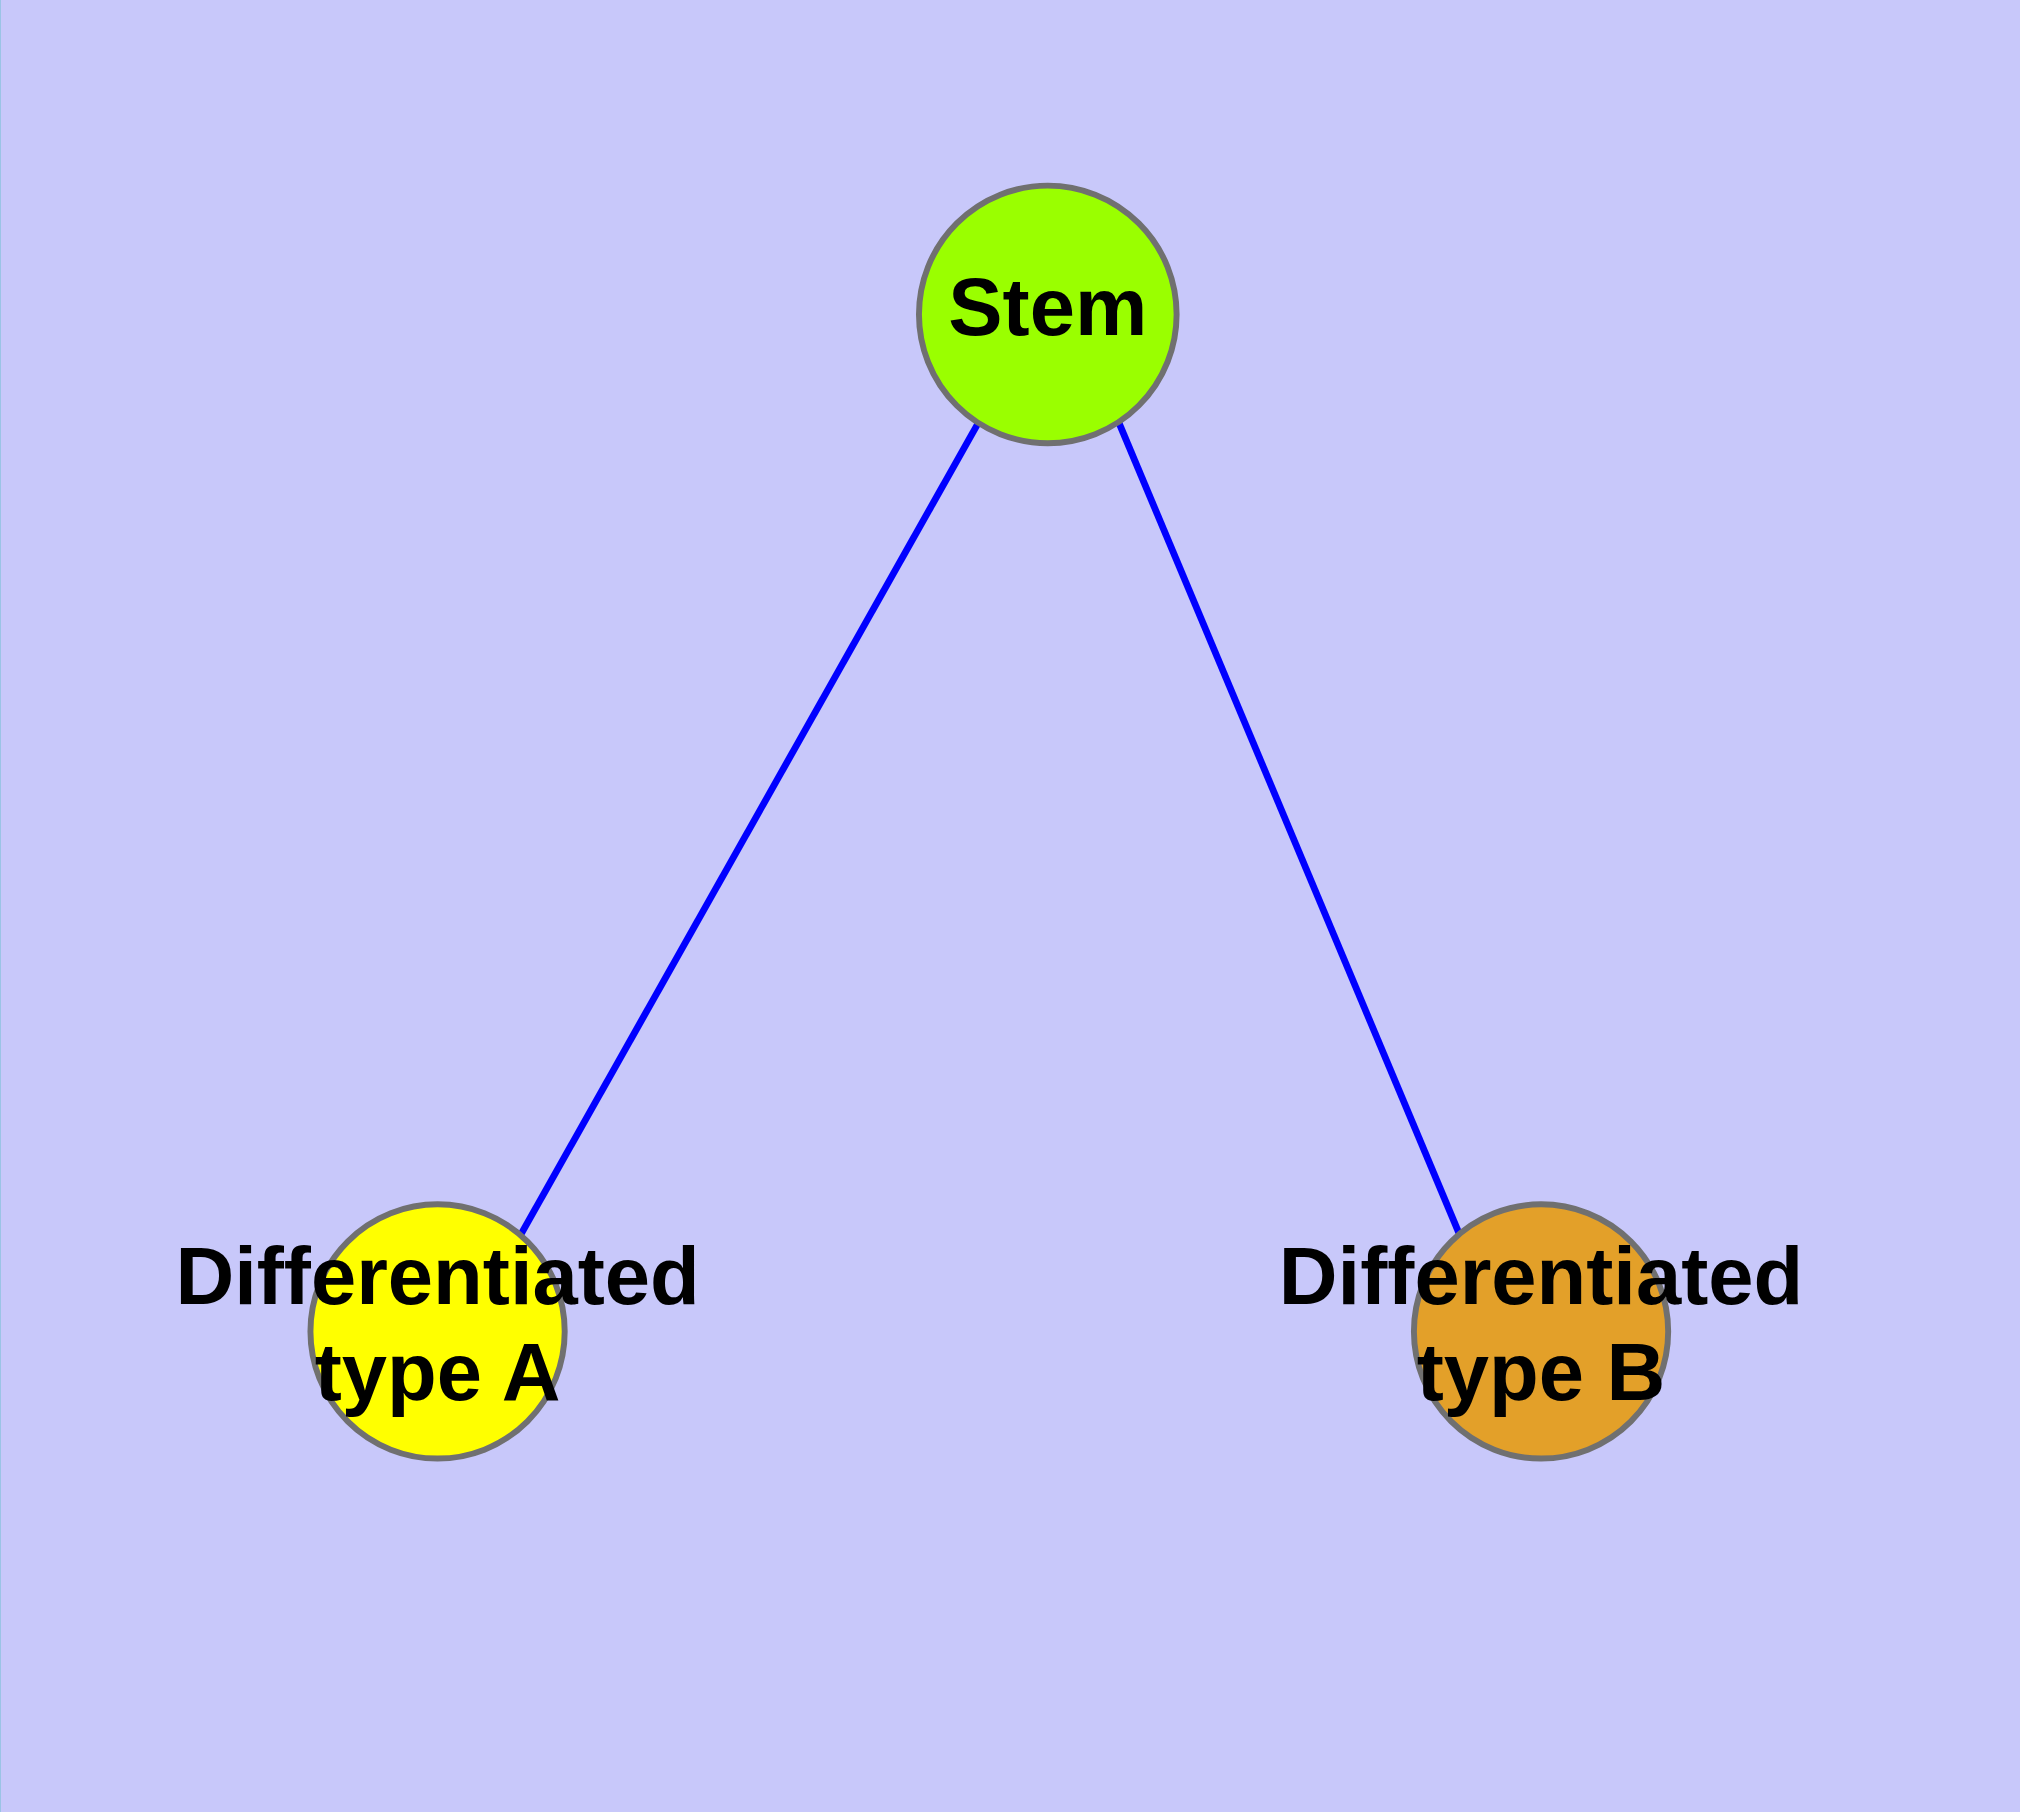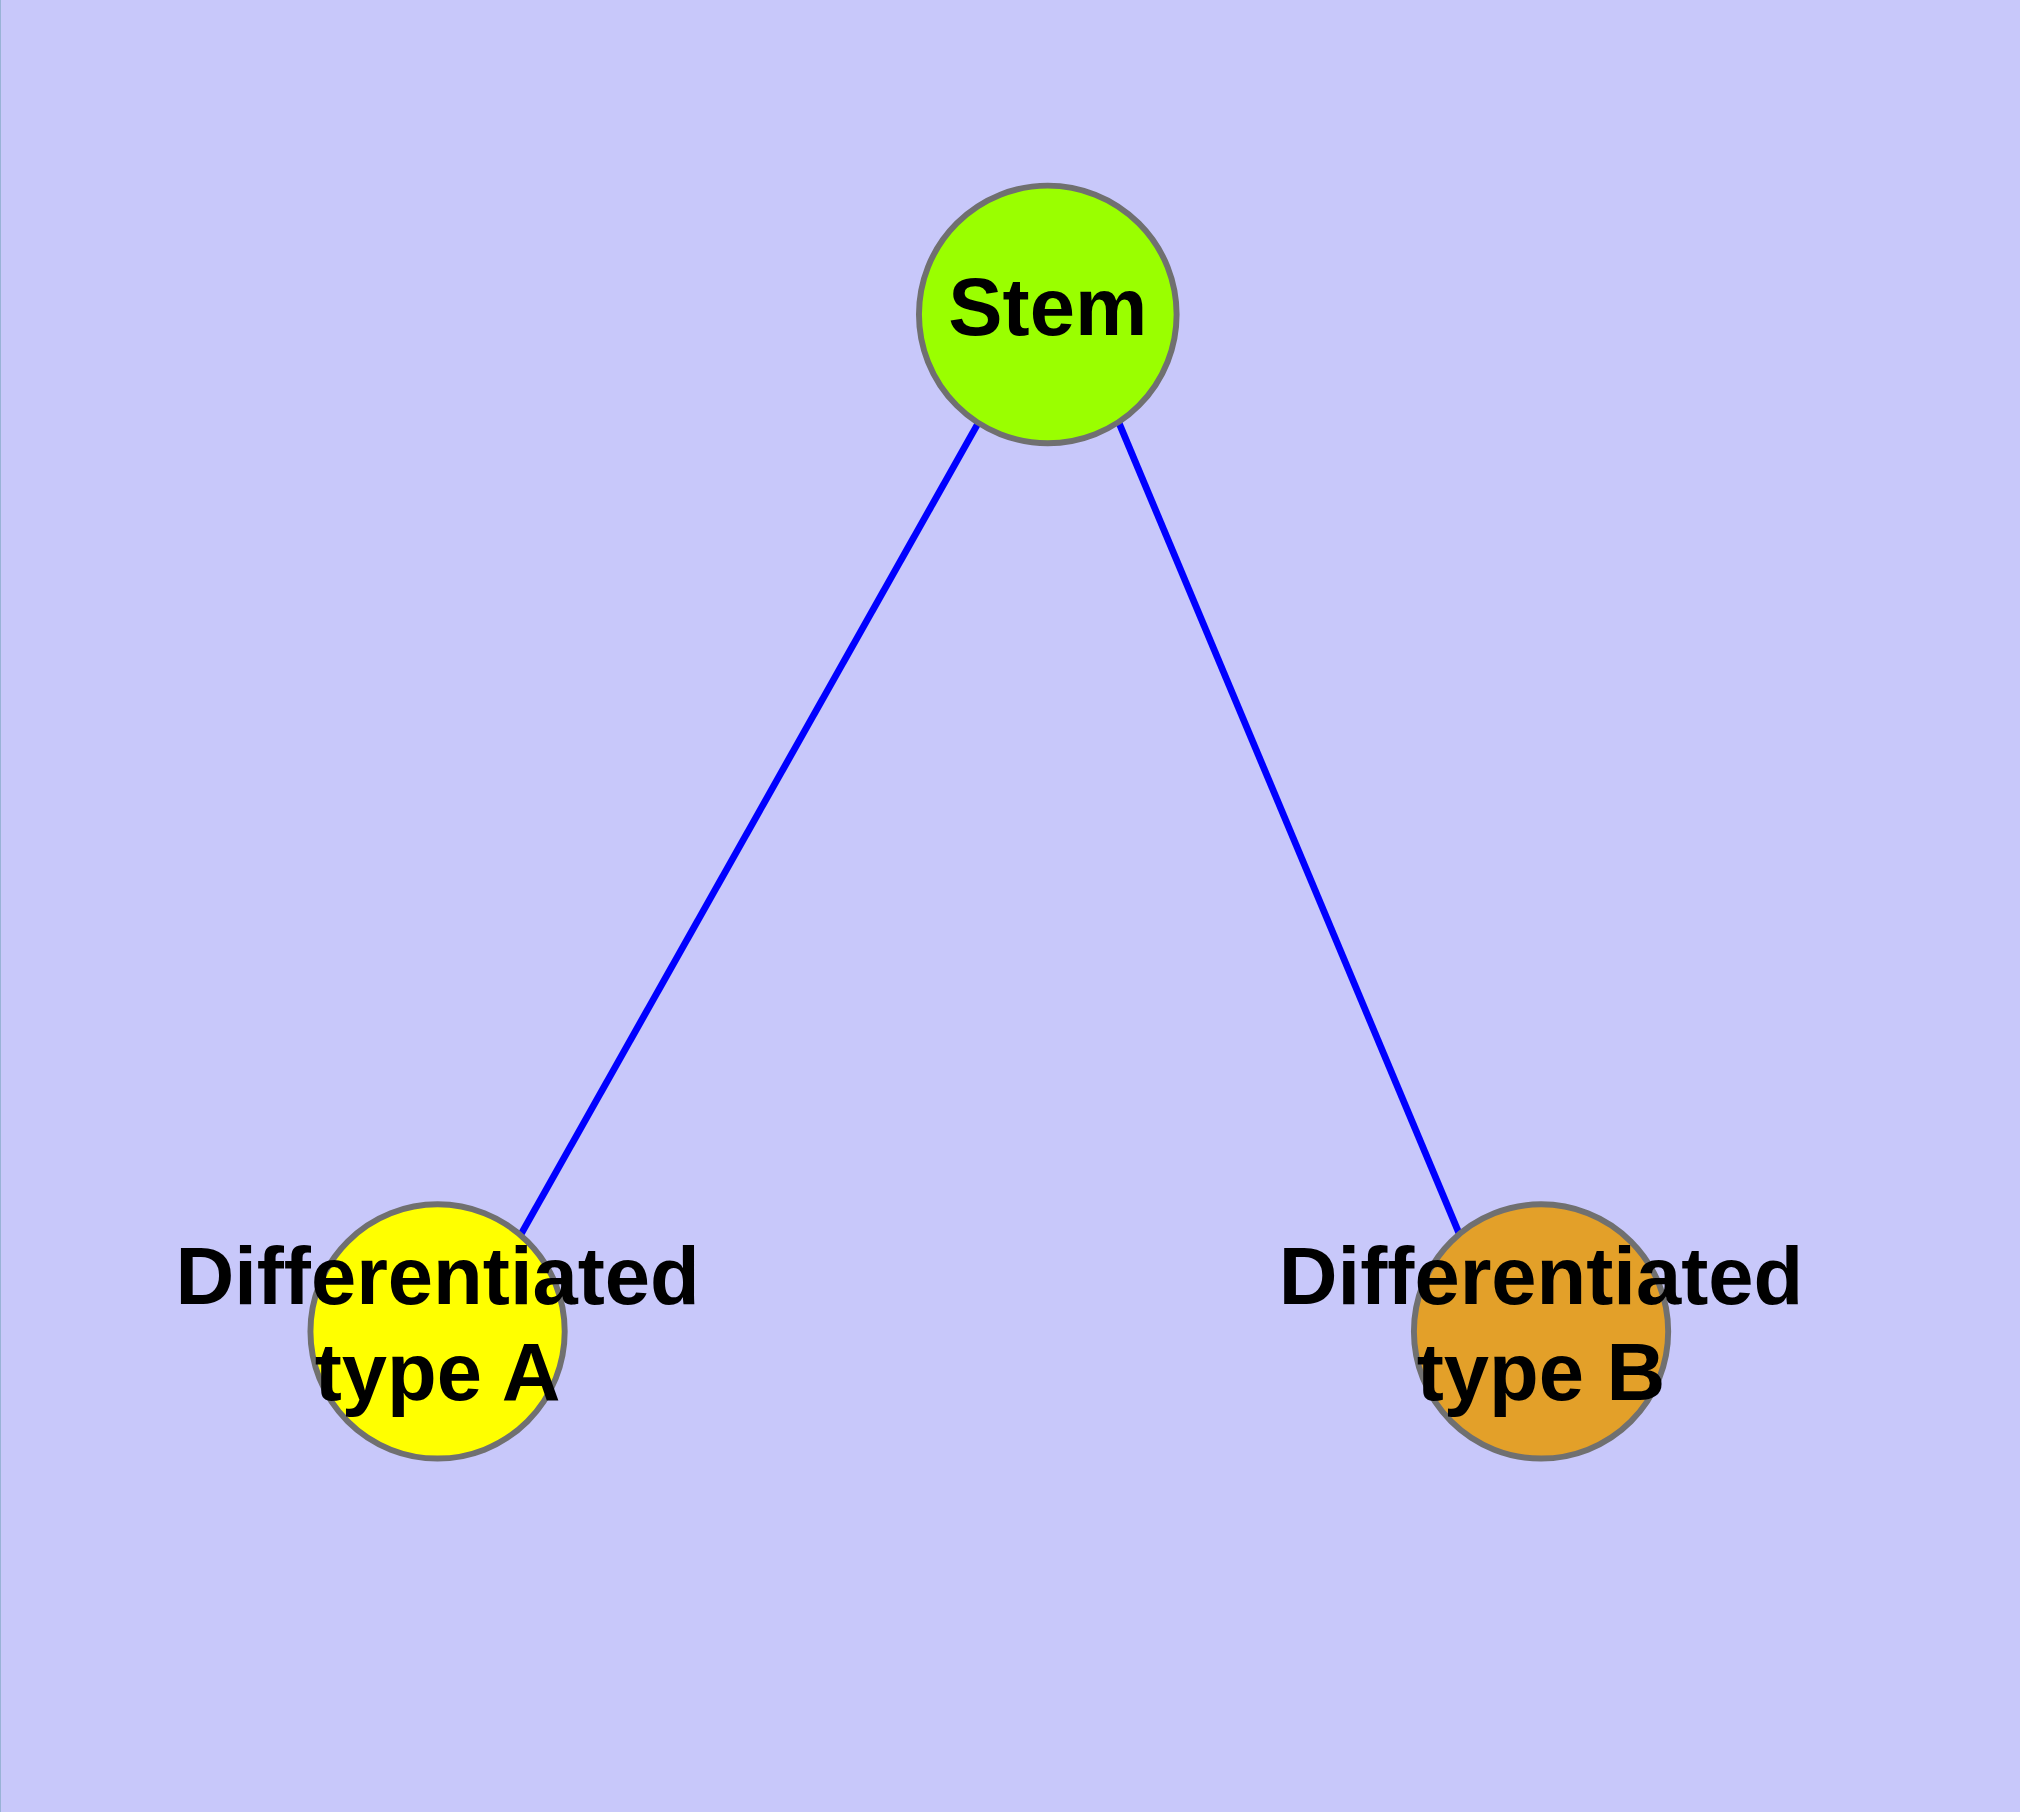--- a/index.html
+++ b/index.html
@@ -31,21 +31,21 @@
     paint-order: normal;
     dominant-baseline: middle;
   }
   .edge-line {
     stroke-linecap: butt;
   }
 </style>
 </head>
 <body>
 
-<div id="canvas" style="width: 2021px; height: 1812px; background: #0f766e;">
+<div id="canvas" style="width: 2021px; height: 1812px; background: #14b8a6;">
   <svg id="graph-svg" viewBox="0 0 2384 2138" xmlns="http://www.w3.org/2000/svg" style="width: 2021px; height: 1812px;">
 
     <rect id="bg-rect" x="0" y="0" width="2384" height="2138" fill="#c8c8fa"></rect>
 
     <g id="edges-group">
       <line id="edge-0" class="edge-line" x1="1154" y1="499" x2="614" y2="1457" stroke="#0000ff" stroke-width="8"></line>
       <line id="edge-1" class="edge-line" x1="1320" y1="499" x2="1722" y2="1457" stroke="#0000ff" stroke-width="8"></line>
     </g>
 
     <g id="nodes-group">

